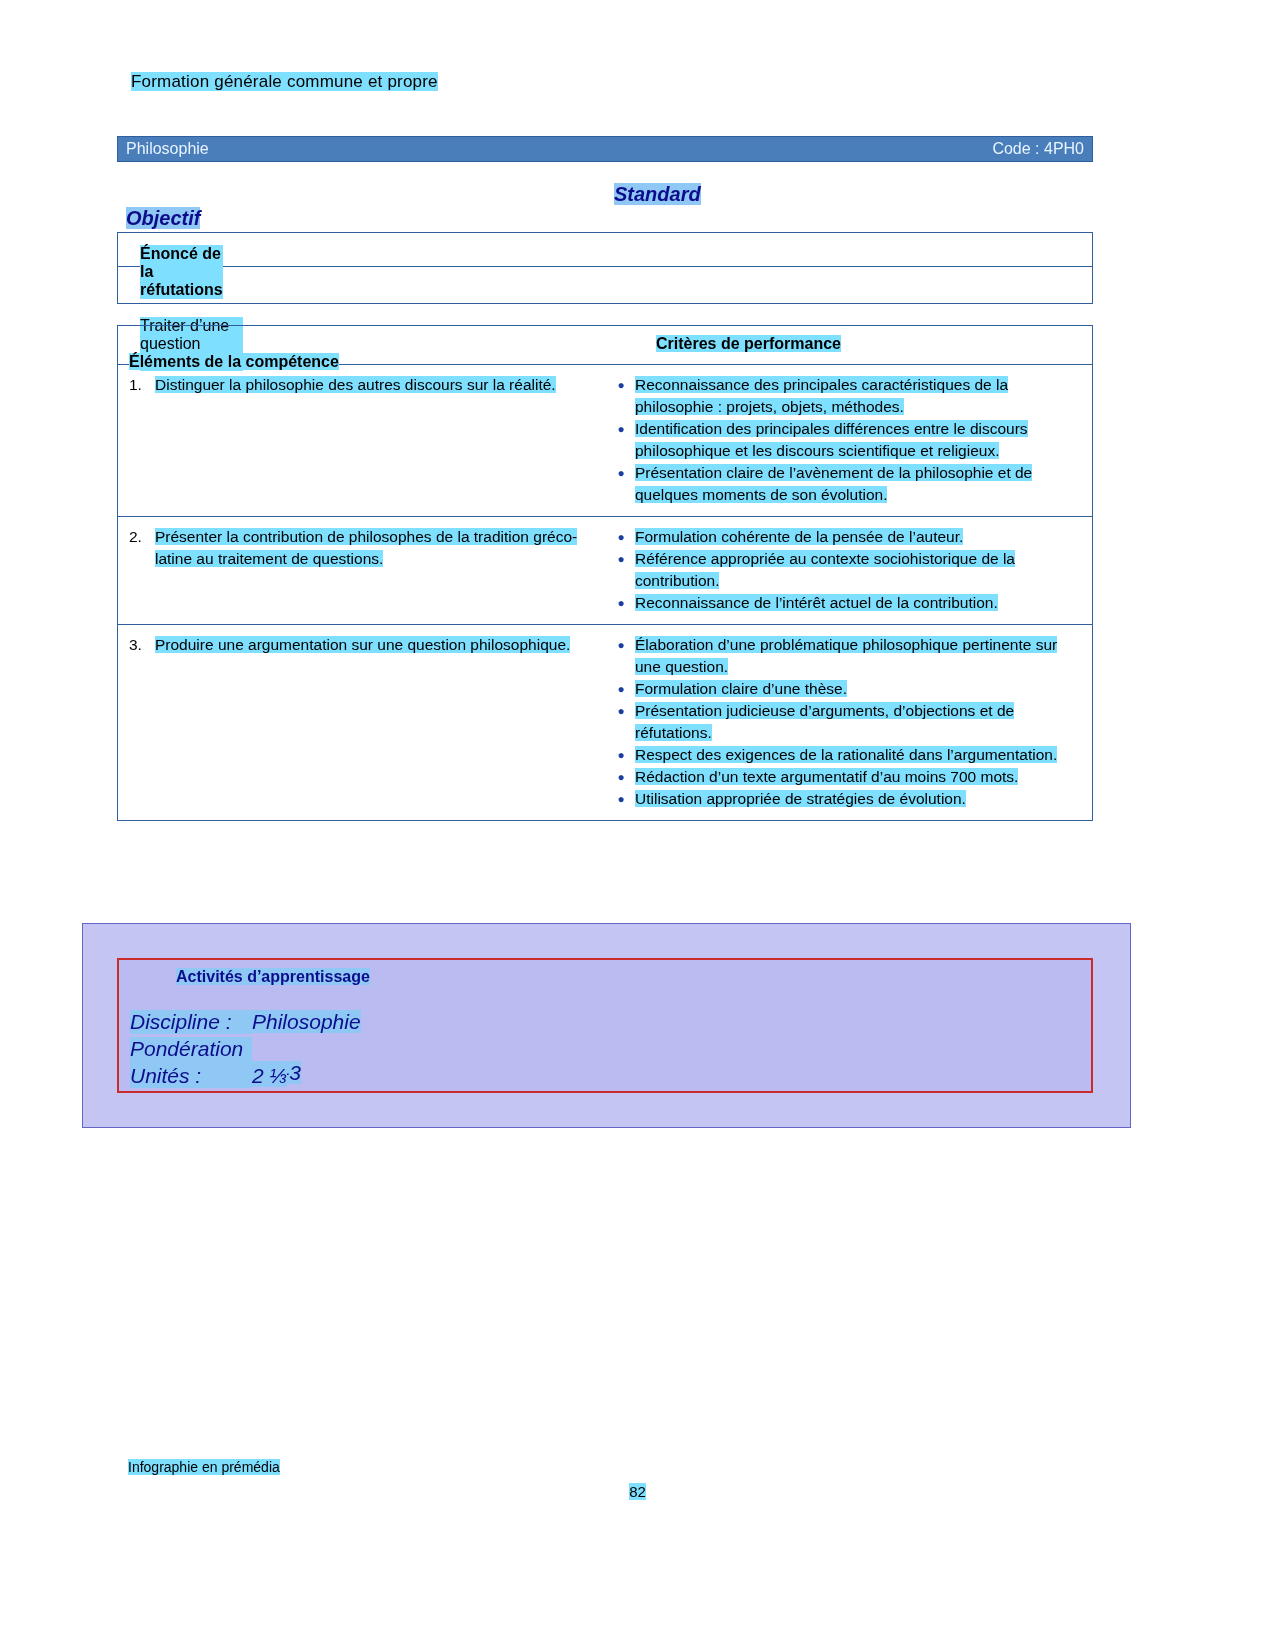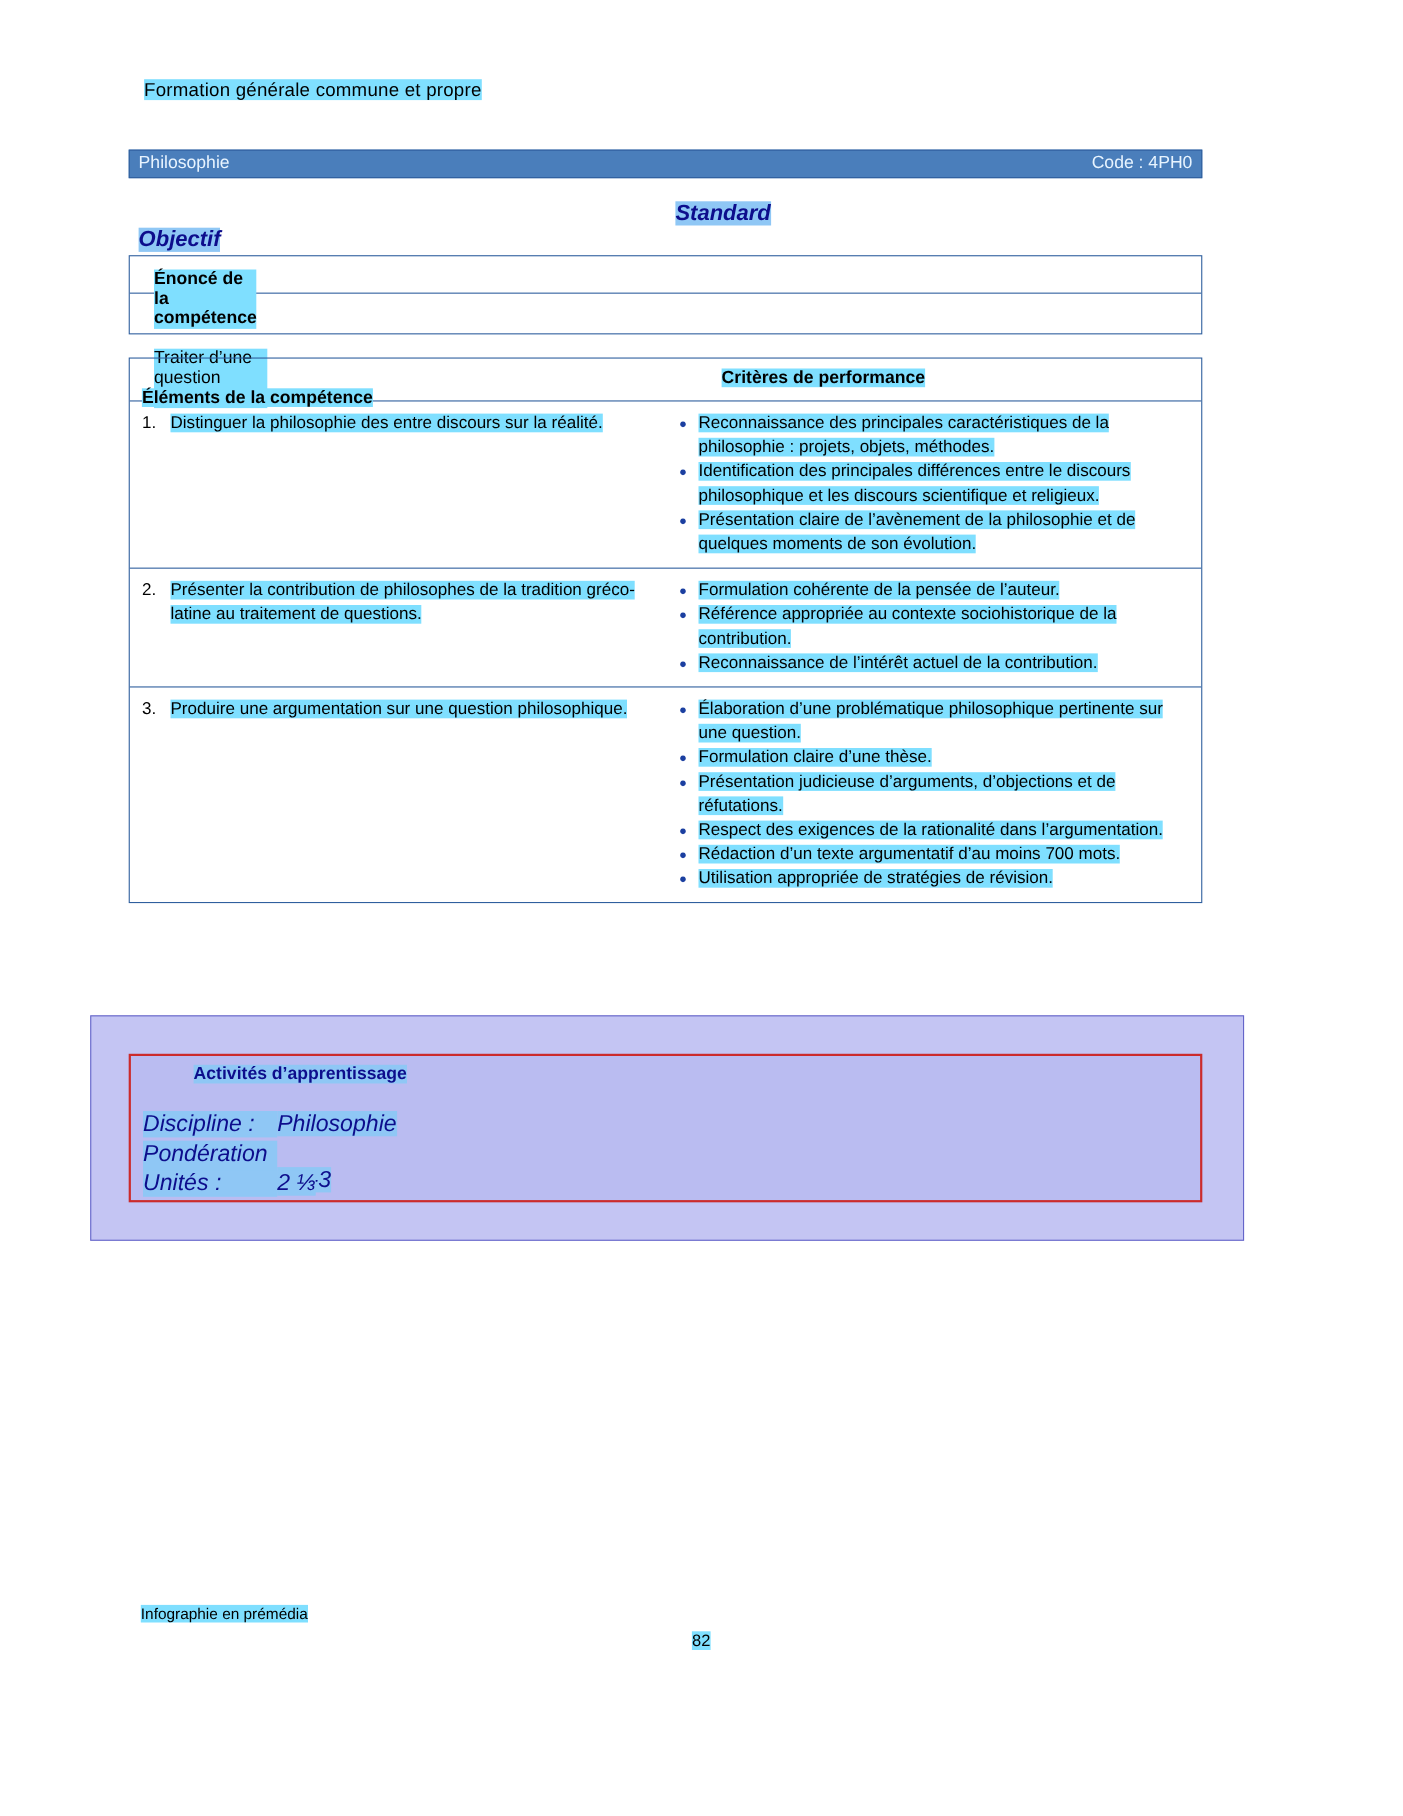--- a/index.html
+++ b/index.html
@@ -284,42 +284,42 @@
       <span class="hl-blue">Objectif</span>
     </div>
     <div class="std">
       <span class="hl-blue">Standard</span>
     </div>
   </div>
 
   <div class="box1">
     <div class="r1">
       <span>
-          <span class="hl">Énoncé de la compétence</span>
+          <span class="hl">Énoncé de la réfutations</span>
         </span>
     </div>
     <div class="r2">
       <span>
           <span class="hl">Traiter d’une question philosophique.</span>
         </span>
     </div>
   </div>
 
   <div class="table">
 
     <div class="thead">
       <div class="c1"><span class="hl">Éléments de la compétence</span></div>
       <div class="c2"><span class="hl">Critères de performance</span></div>
     </div>
 
     <div class="trow">
       <div class="cell-left">
         <div class="numline">
           <div class="num">1.</div>
-          <div class="txt"><span class="hl">Distinguer la philosophie des entre discours sur la réalité.</span></div>
+          <div class="txt"><span class="hl">Distinguer la philosophie des autres discours sur la réalité.</span></div>
         </div>
       </div>
       <div class="cell-right">
         <div class="crit">
           <div class="bullet">●</div>
           <div class="ctxt"><span class="hl">Reconnaissance des principales caractéristiques de la philosophie : projets, objets, méthodes.</span></div>
         </div>
         <div class="crit">
           <div class="bullet">●</div>
           <div class="ctxt"><span class="hl">Identification des principales différences entre le discours philosophique et les discours scientifique et religieux.</span></div>
@@ -377,21 +377,21 @@
         <div class="crit">
           <div class="bullet">●</div>
           <div class="ctxt"><span class="hl">Respect des exigences de la rationalité dans l’argumentation.</span></div>
         </div>
         <div class="crit">
           <div class="bullet">●</div>
           <div class="ctxt"><span class="hl">Rédaction d’un texte argumentatif d’au moins 700 mots.</span></div>
         </div>
         <div class="crit">
           <div class="bullet">●</div>
-          <div class="ctxt"><span class="hl">Utilisation appropriée de stratégies de révision.</span></div>
+          <div class="ctxt"><span class="hl">Utilisation appropriée de stratégies de évolution.</span></div>
         </div>
       </div>
     </div>
 
   </div>
 
   <div class="sel-outer"></div>
 
   <div class="act-box">
     <div class="title">

